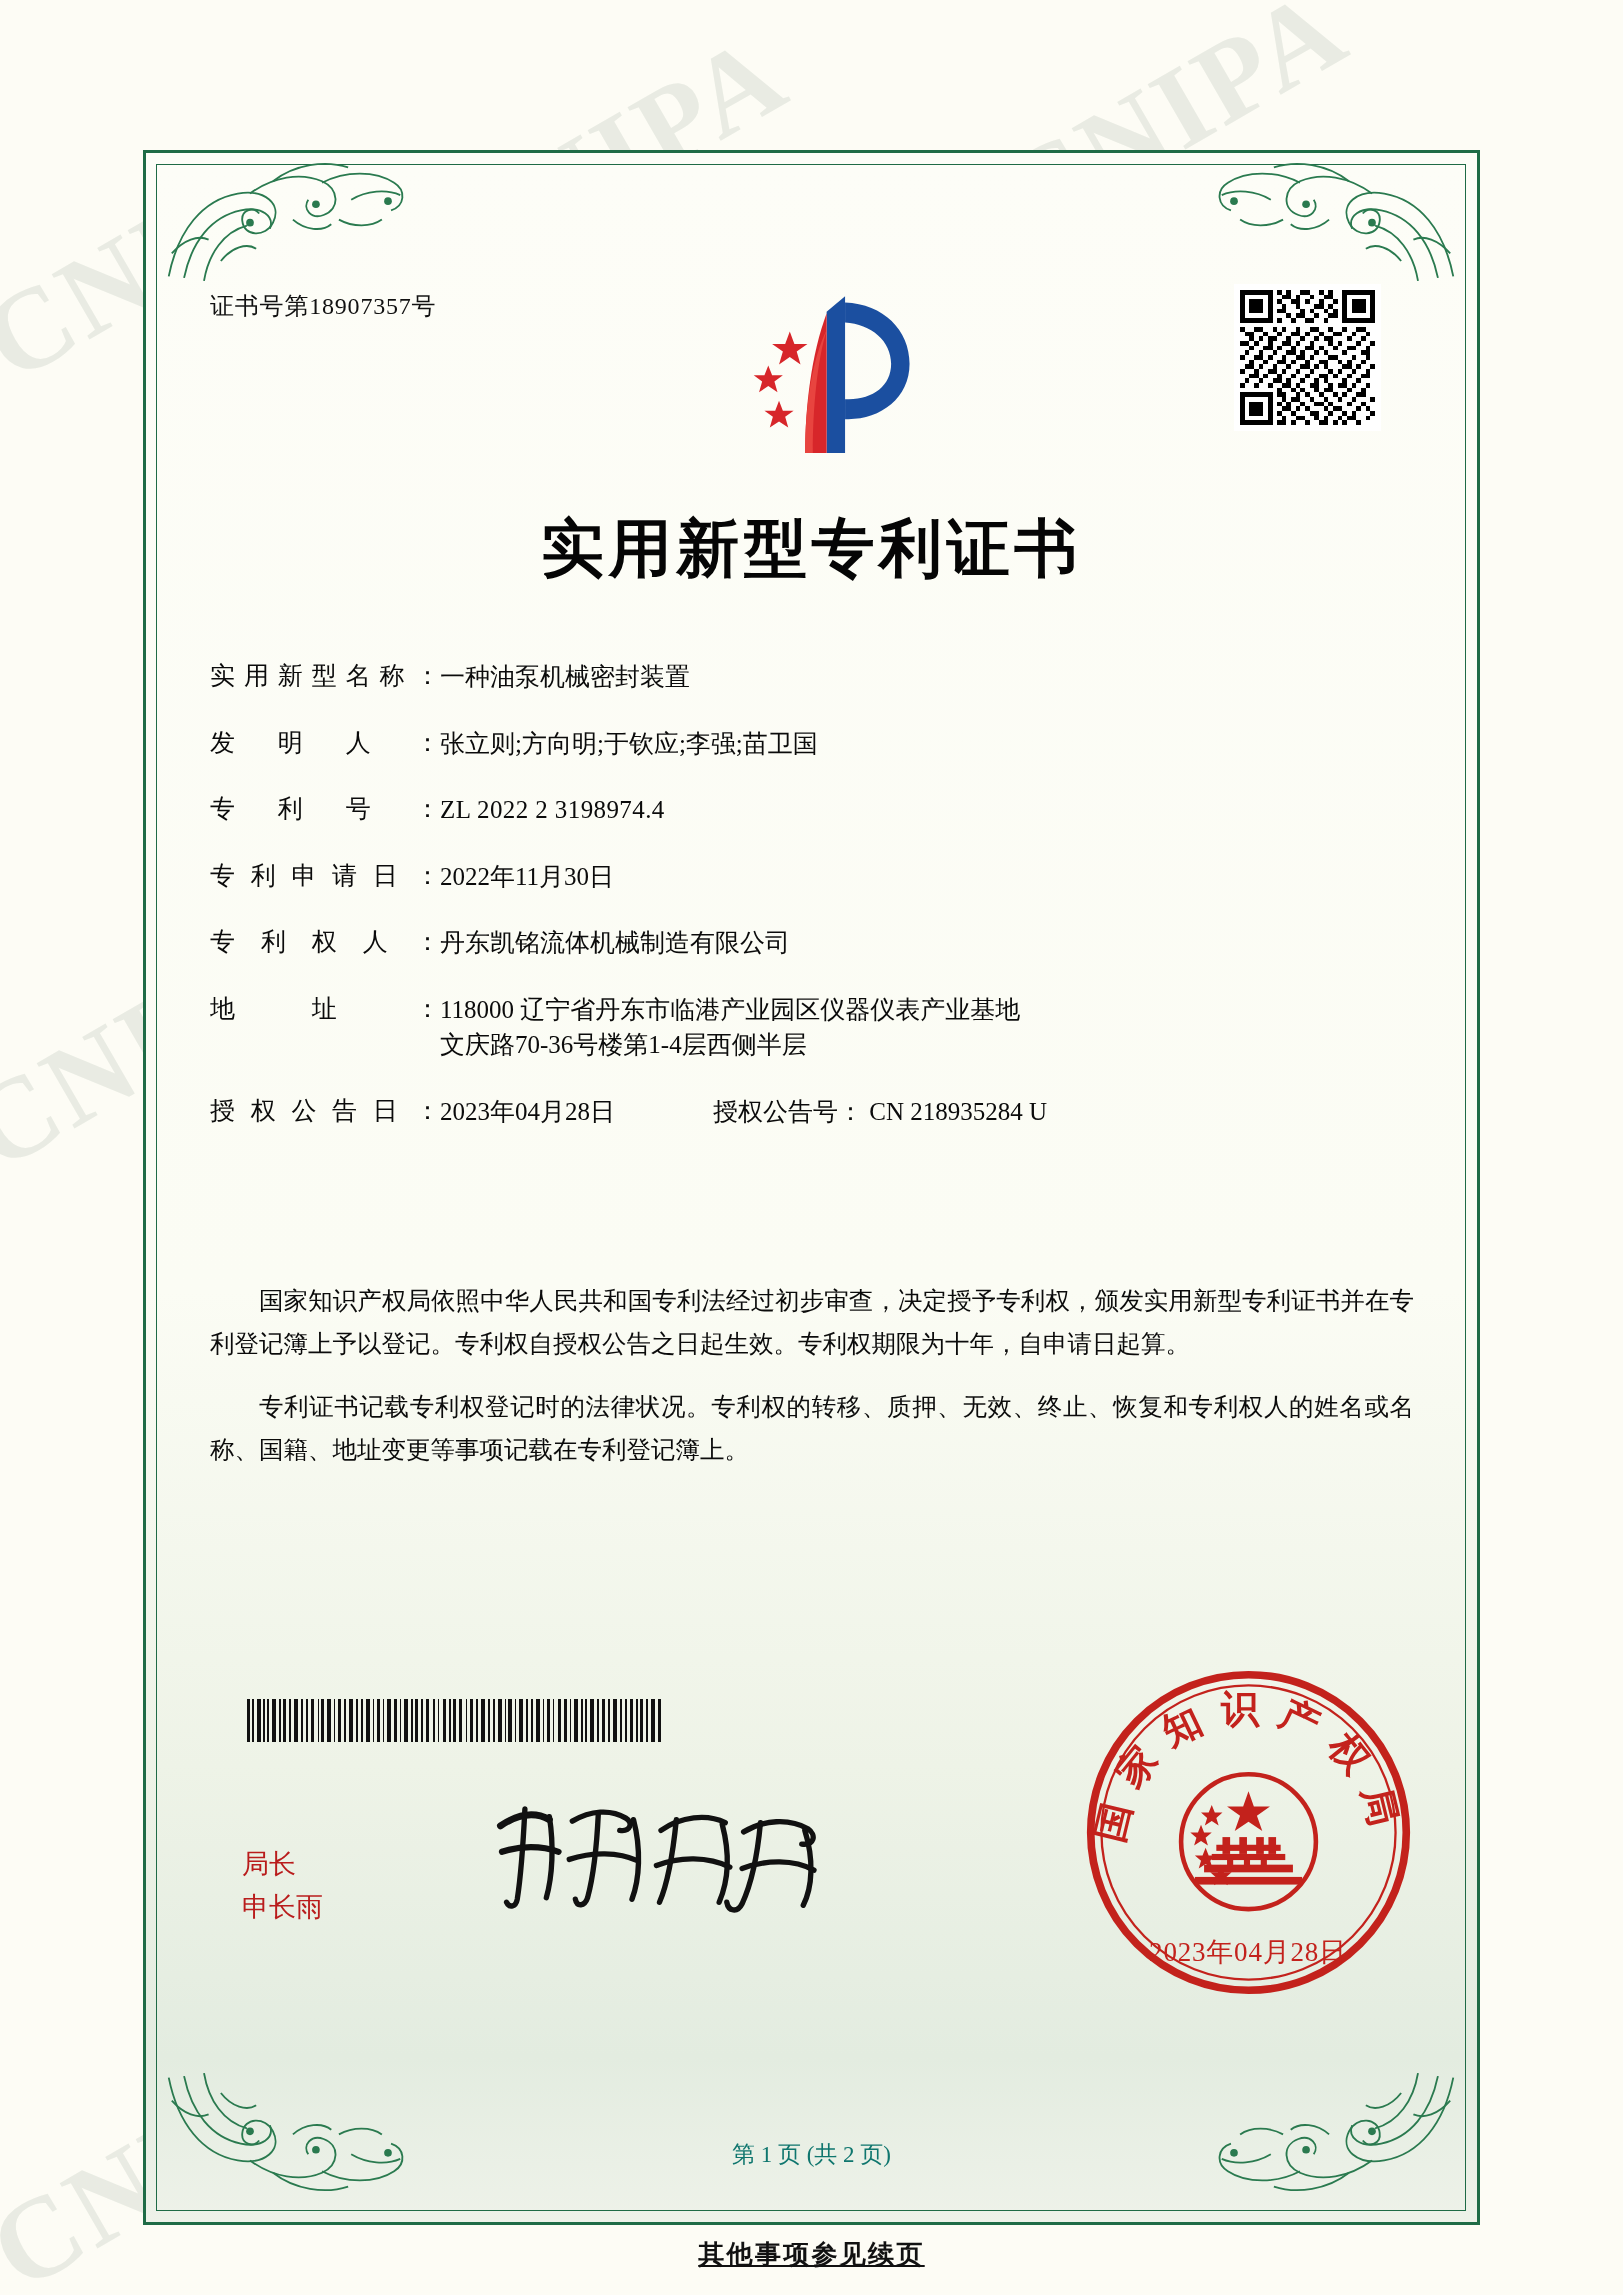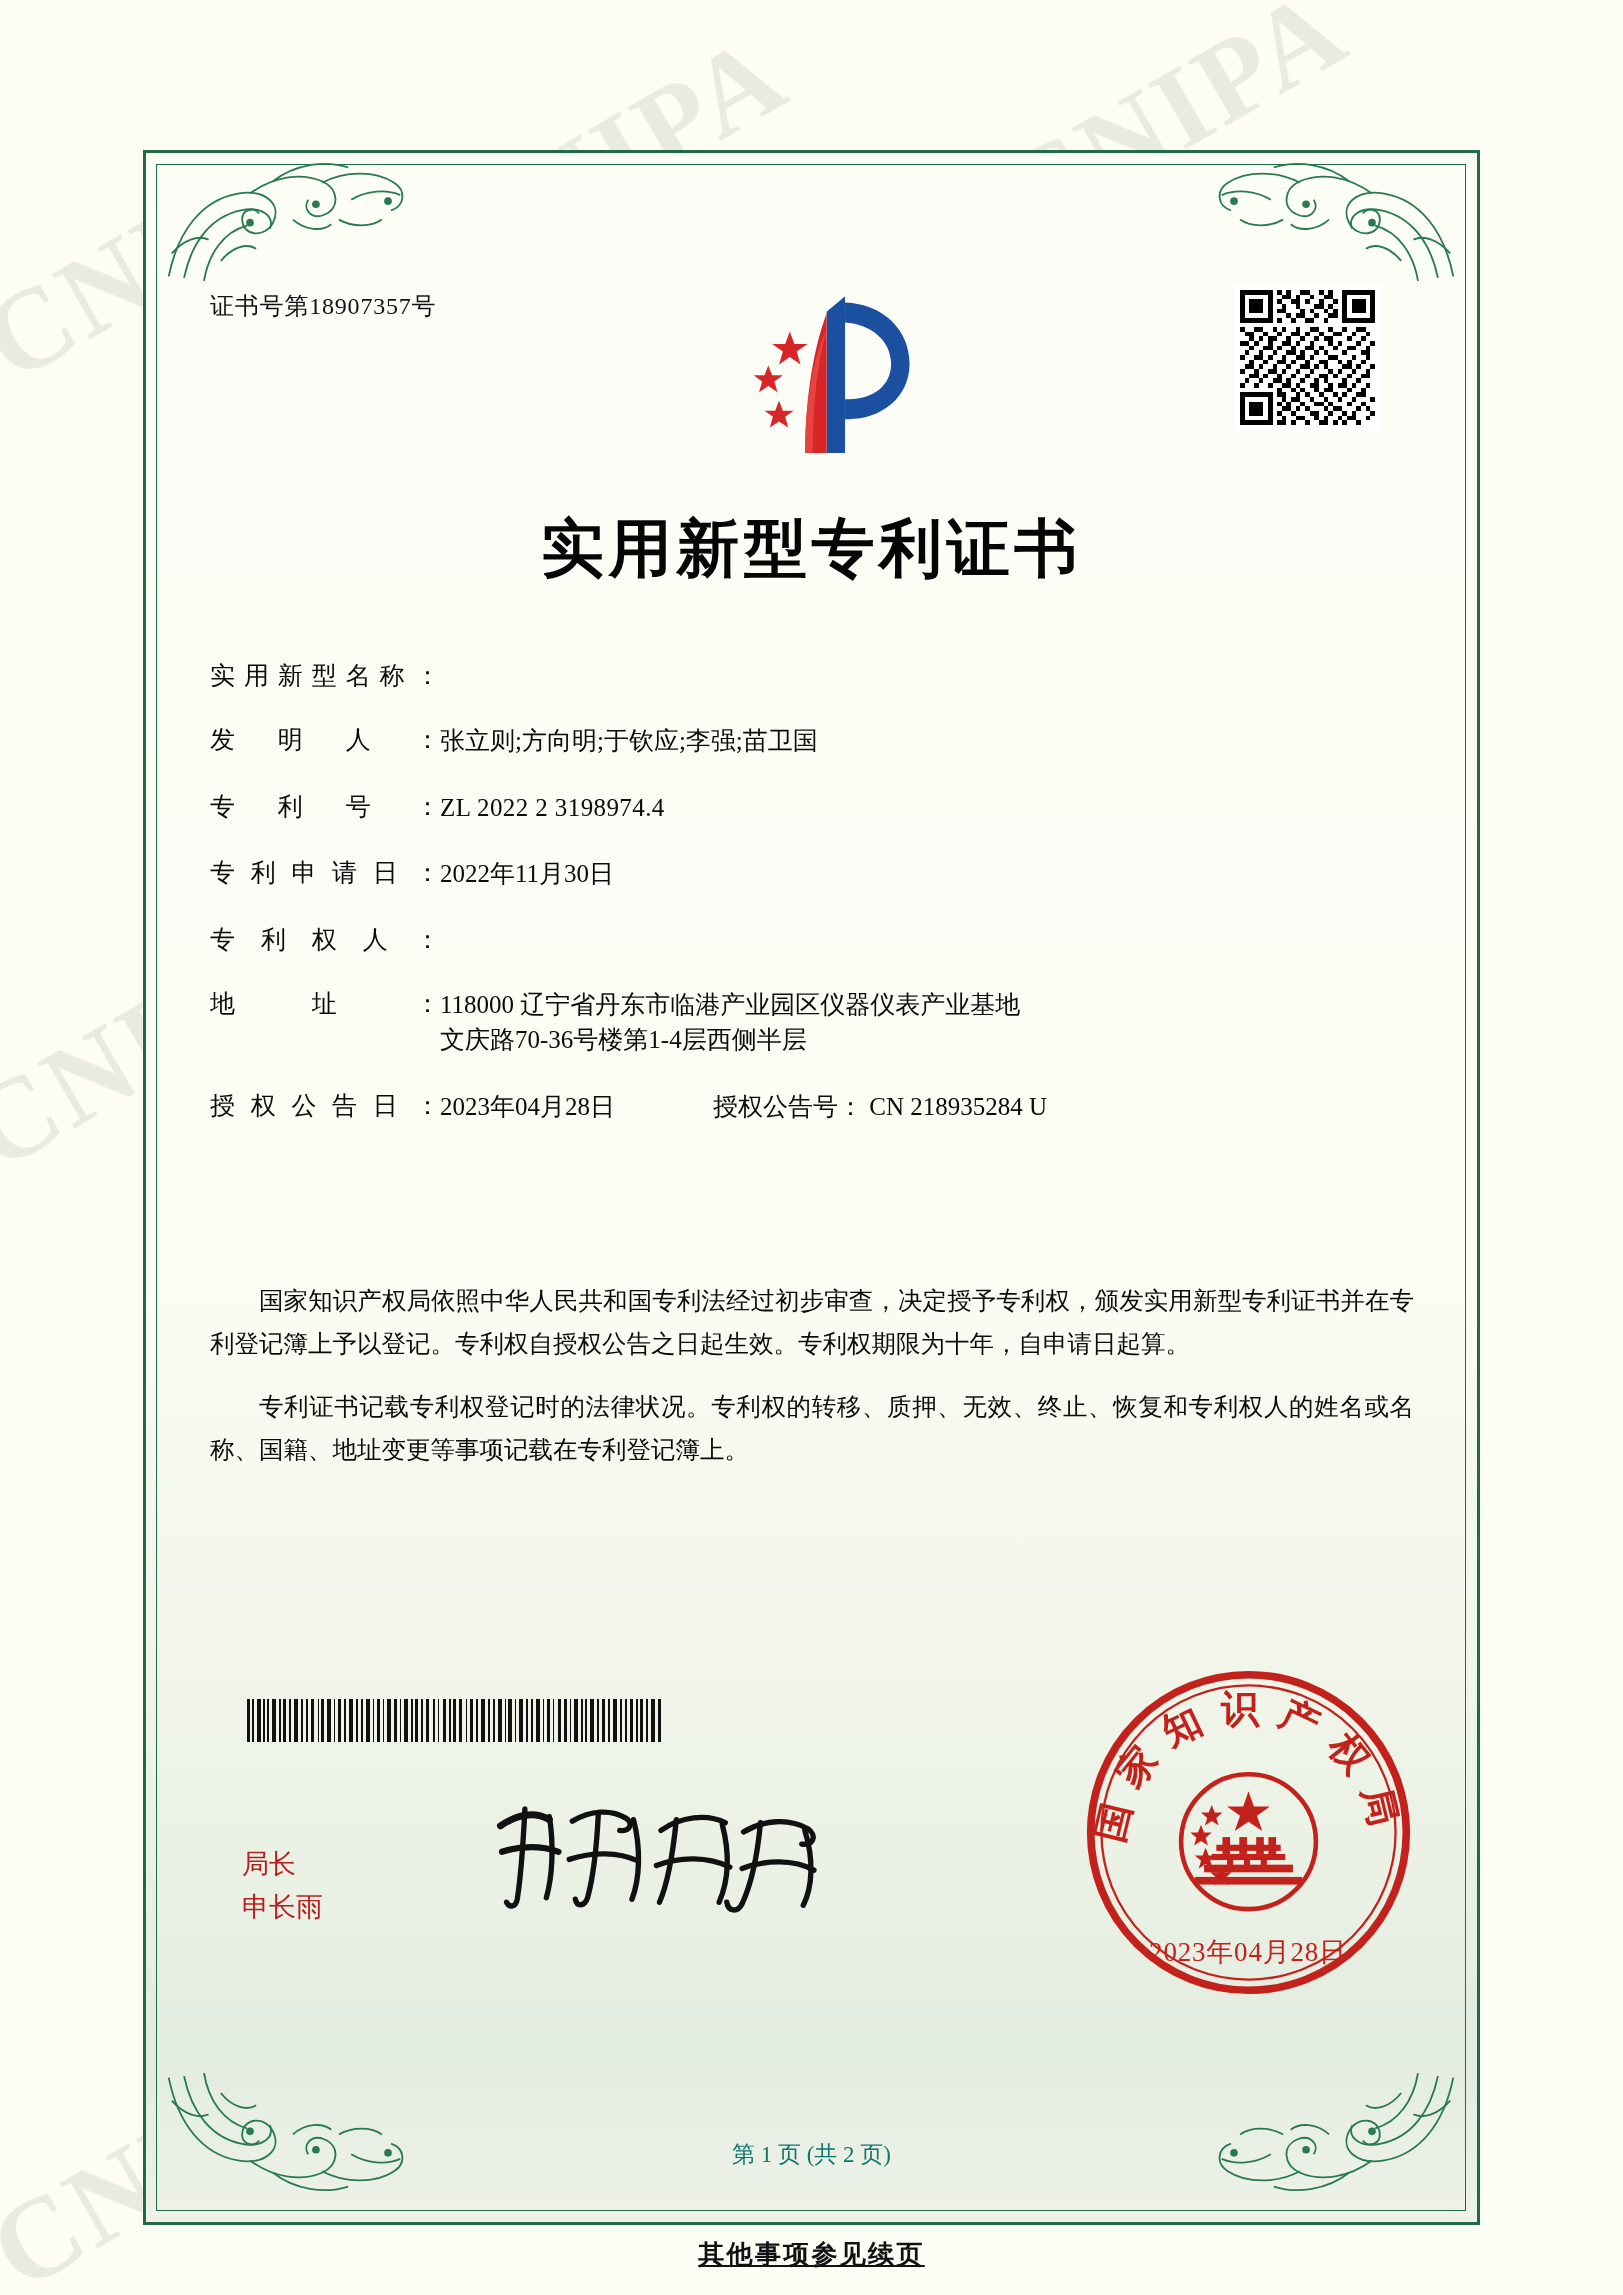--- a/index.html
+++ b/index.html
@@ -579,20 +579,21 @@
     <div class="row">
       <div class="label">
         <span class="lchar">实</span>
           <span class="lchar">用</span>
           <span class="lchar">新</span>
           <span class="lchar">型</span>
           <span class="lchar">名</span>
           <span class="lchar">称</span>
           <span class="colon">：</span>
       </div>
+      <div class="value">一种油泵机械密封装置</div>
     </div>
 
     <div class="row">
       <div class="label">
         <span class="lchar">发</span>
           <span class="lchar">明</span>
           <span class="lchar">人</span>
           <span class="colon">：</span>
       </div>
       <div class="value">张立则;方向明;于钦应;李强;苗卫国</div>
@@ -621,20 +622,21 @@
     </div>
 
     <div class="row">
       <div class="label">
         <span class="lchar">专</span>
           <span class="lchar">利</span>
           <span class="lchar">权</span>
           <span class="lchar">人</span>
           <span class="colon">：</span>
       </div>
+      <div class="value">丹东凯铭流体机械制造有限公司</div>
     </div>
 
     <div class="row">
       <div class="label">
         <span class="lchar">地</span>
           <span class="lchar">址</span>
           <span class="colon">：</span>
       </div>
       <div class="value" style="white-space: pre-line;">118000 辽宁省丹东市临港产业园区仪器仪表产业基地
 文庆路70-36号楼第1-4层西侧半层</div>

